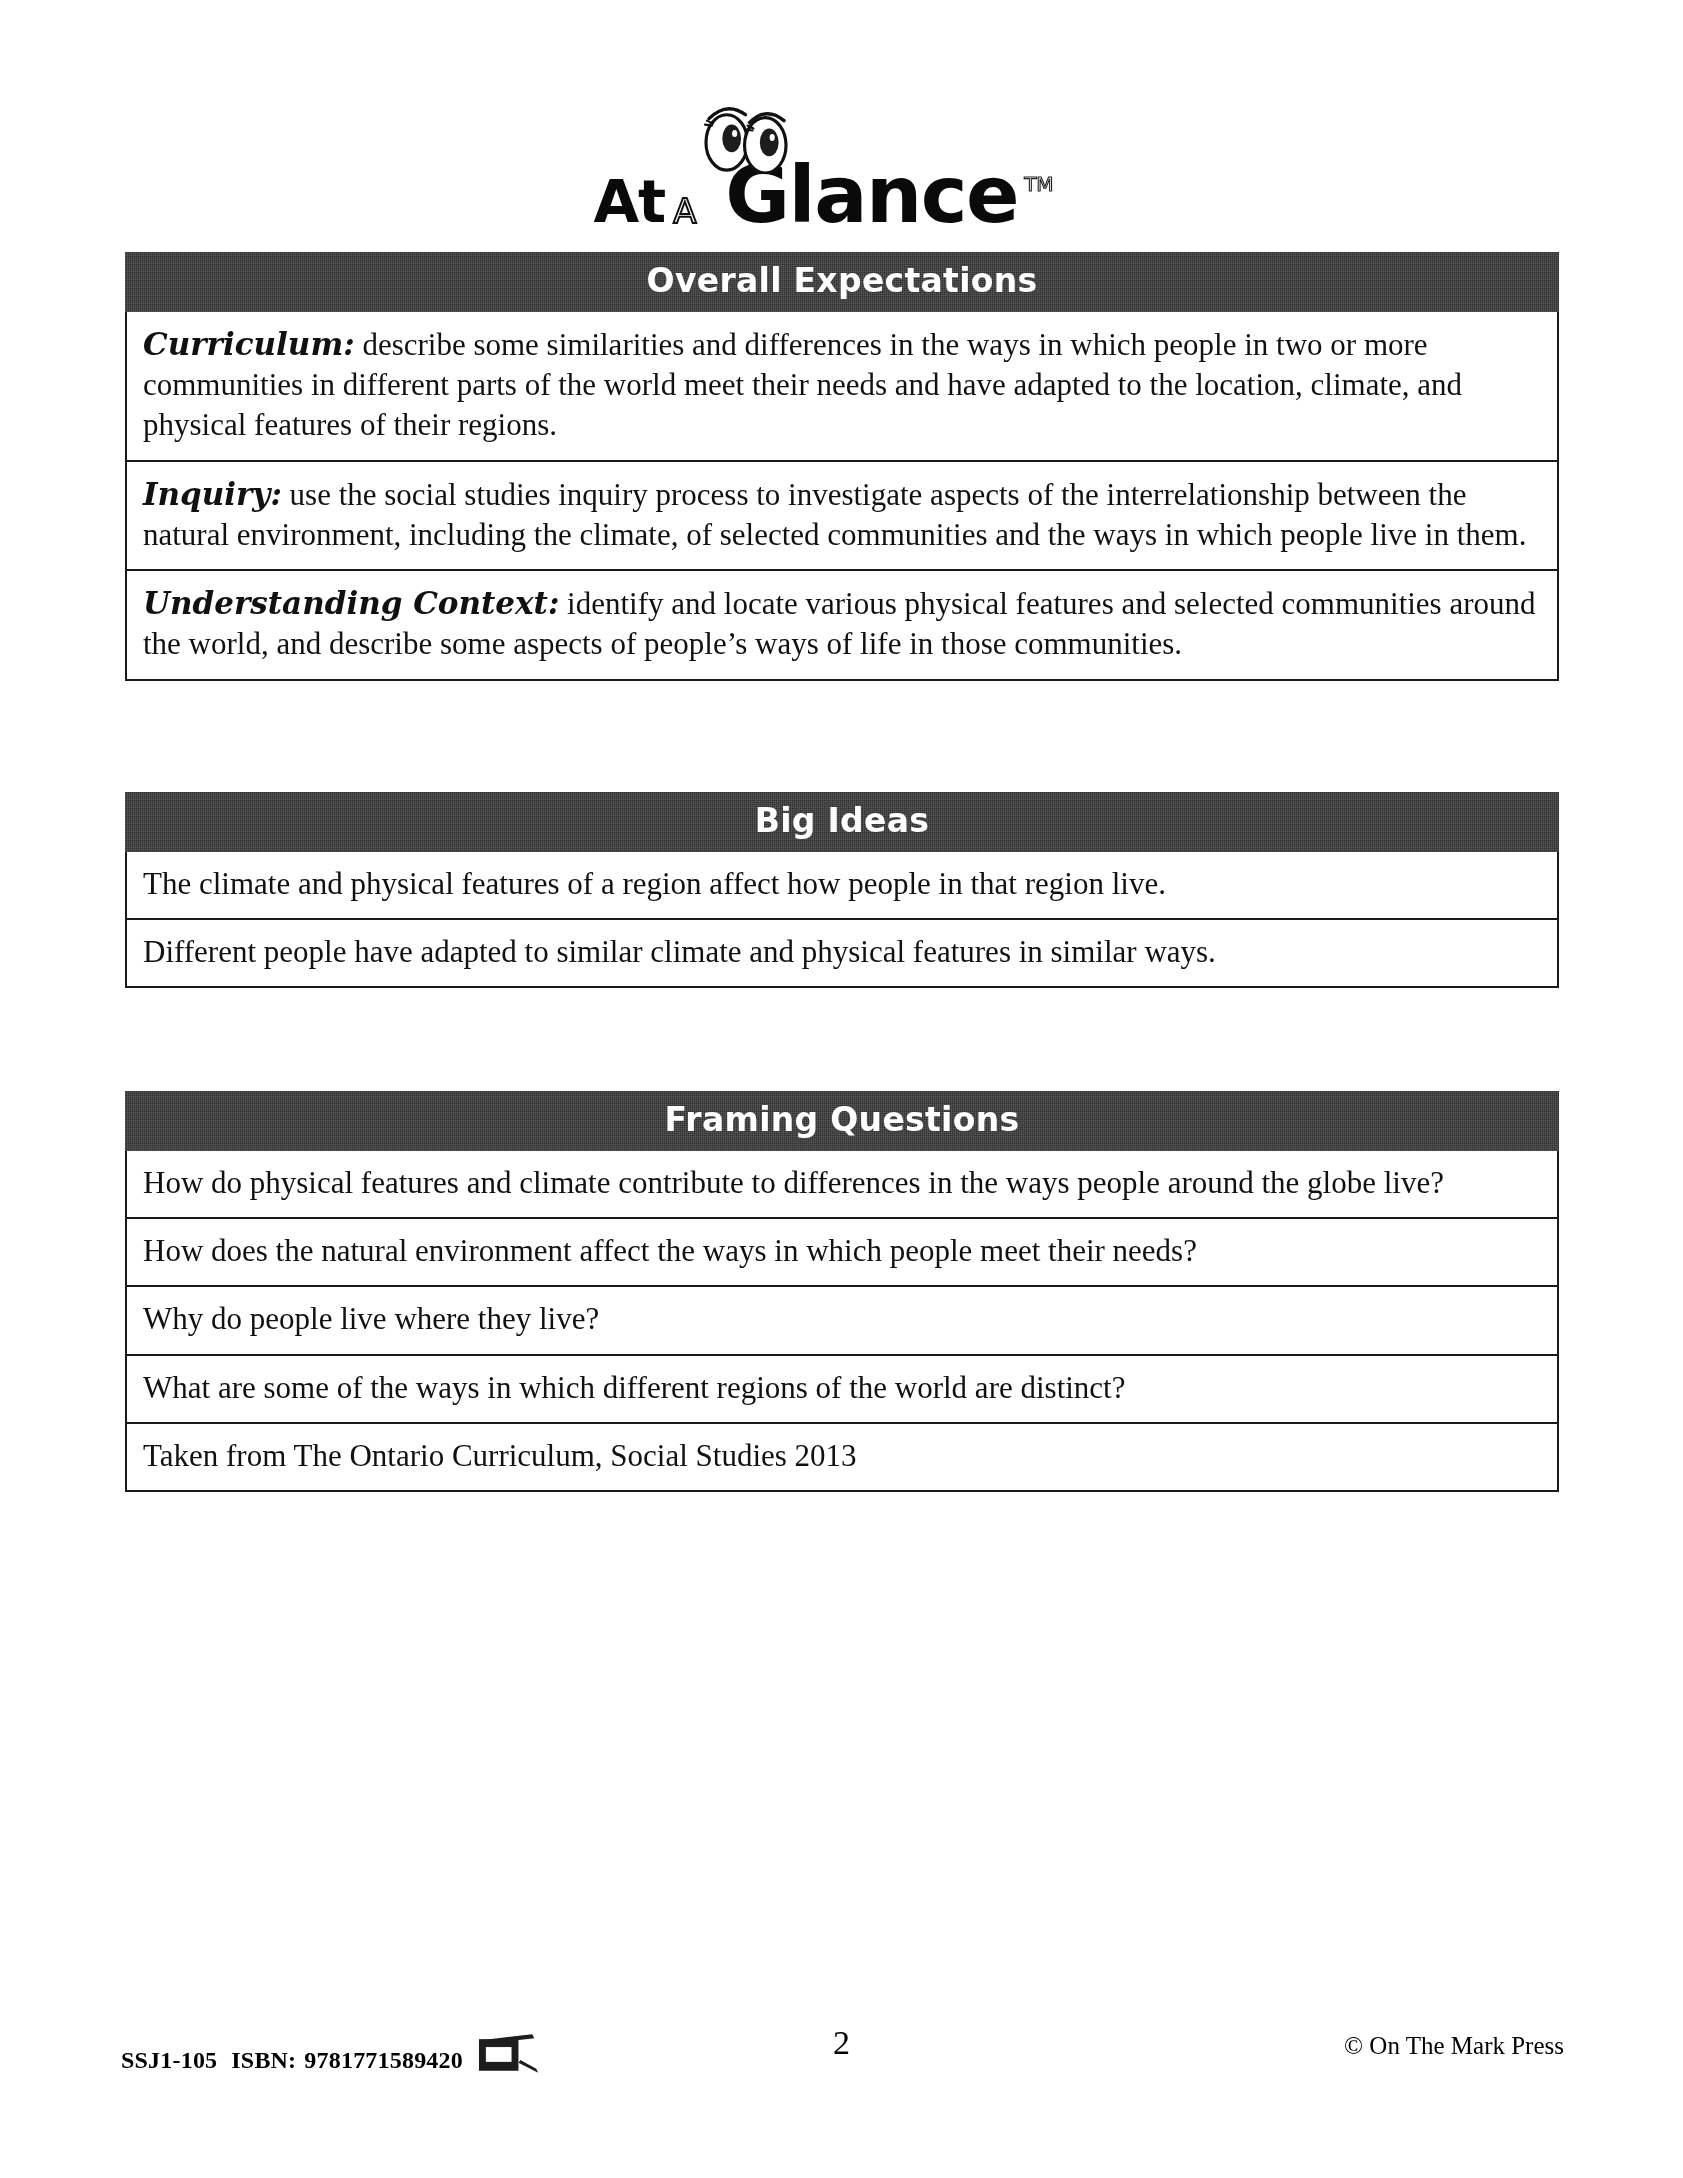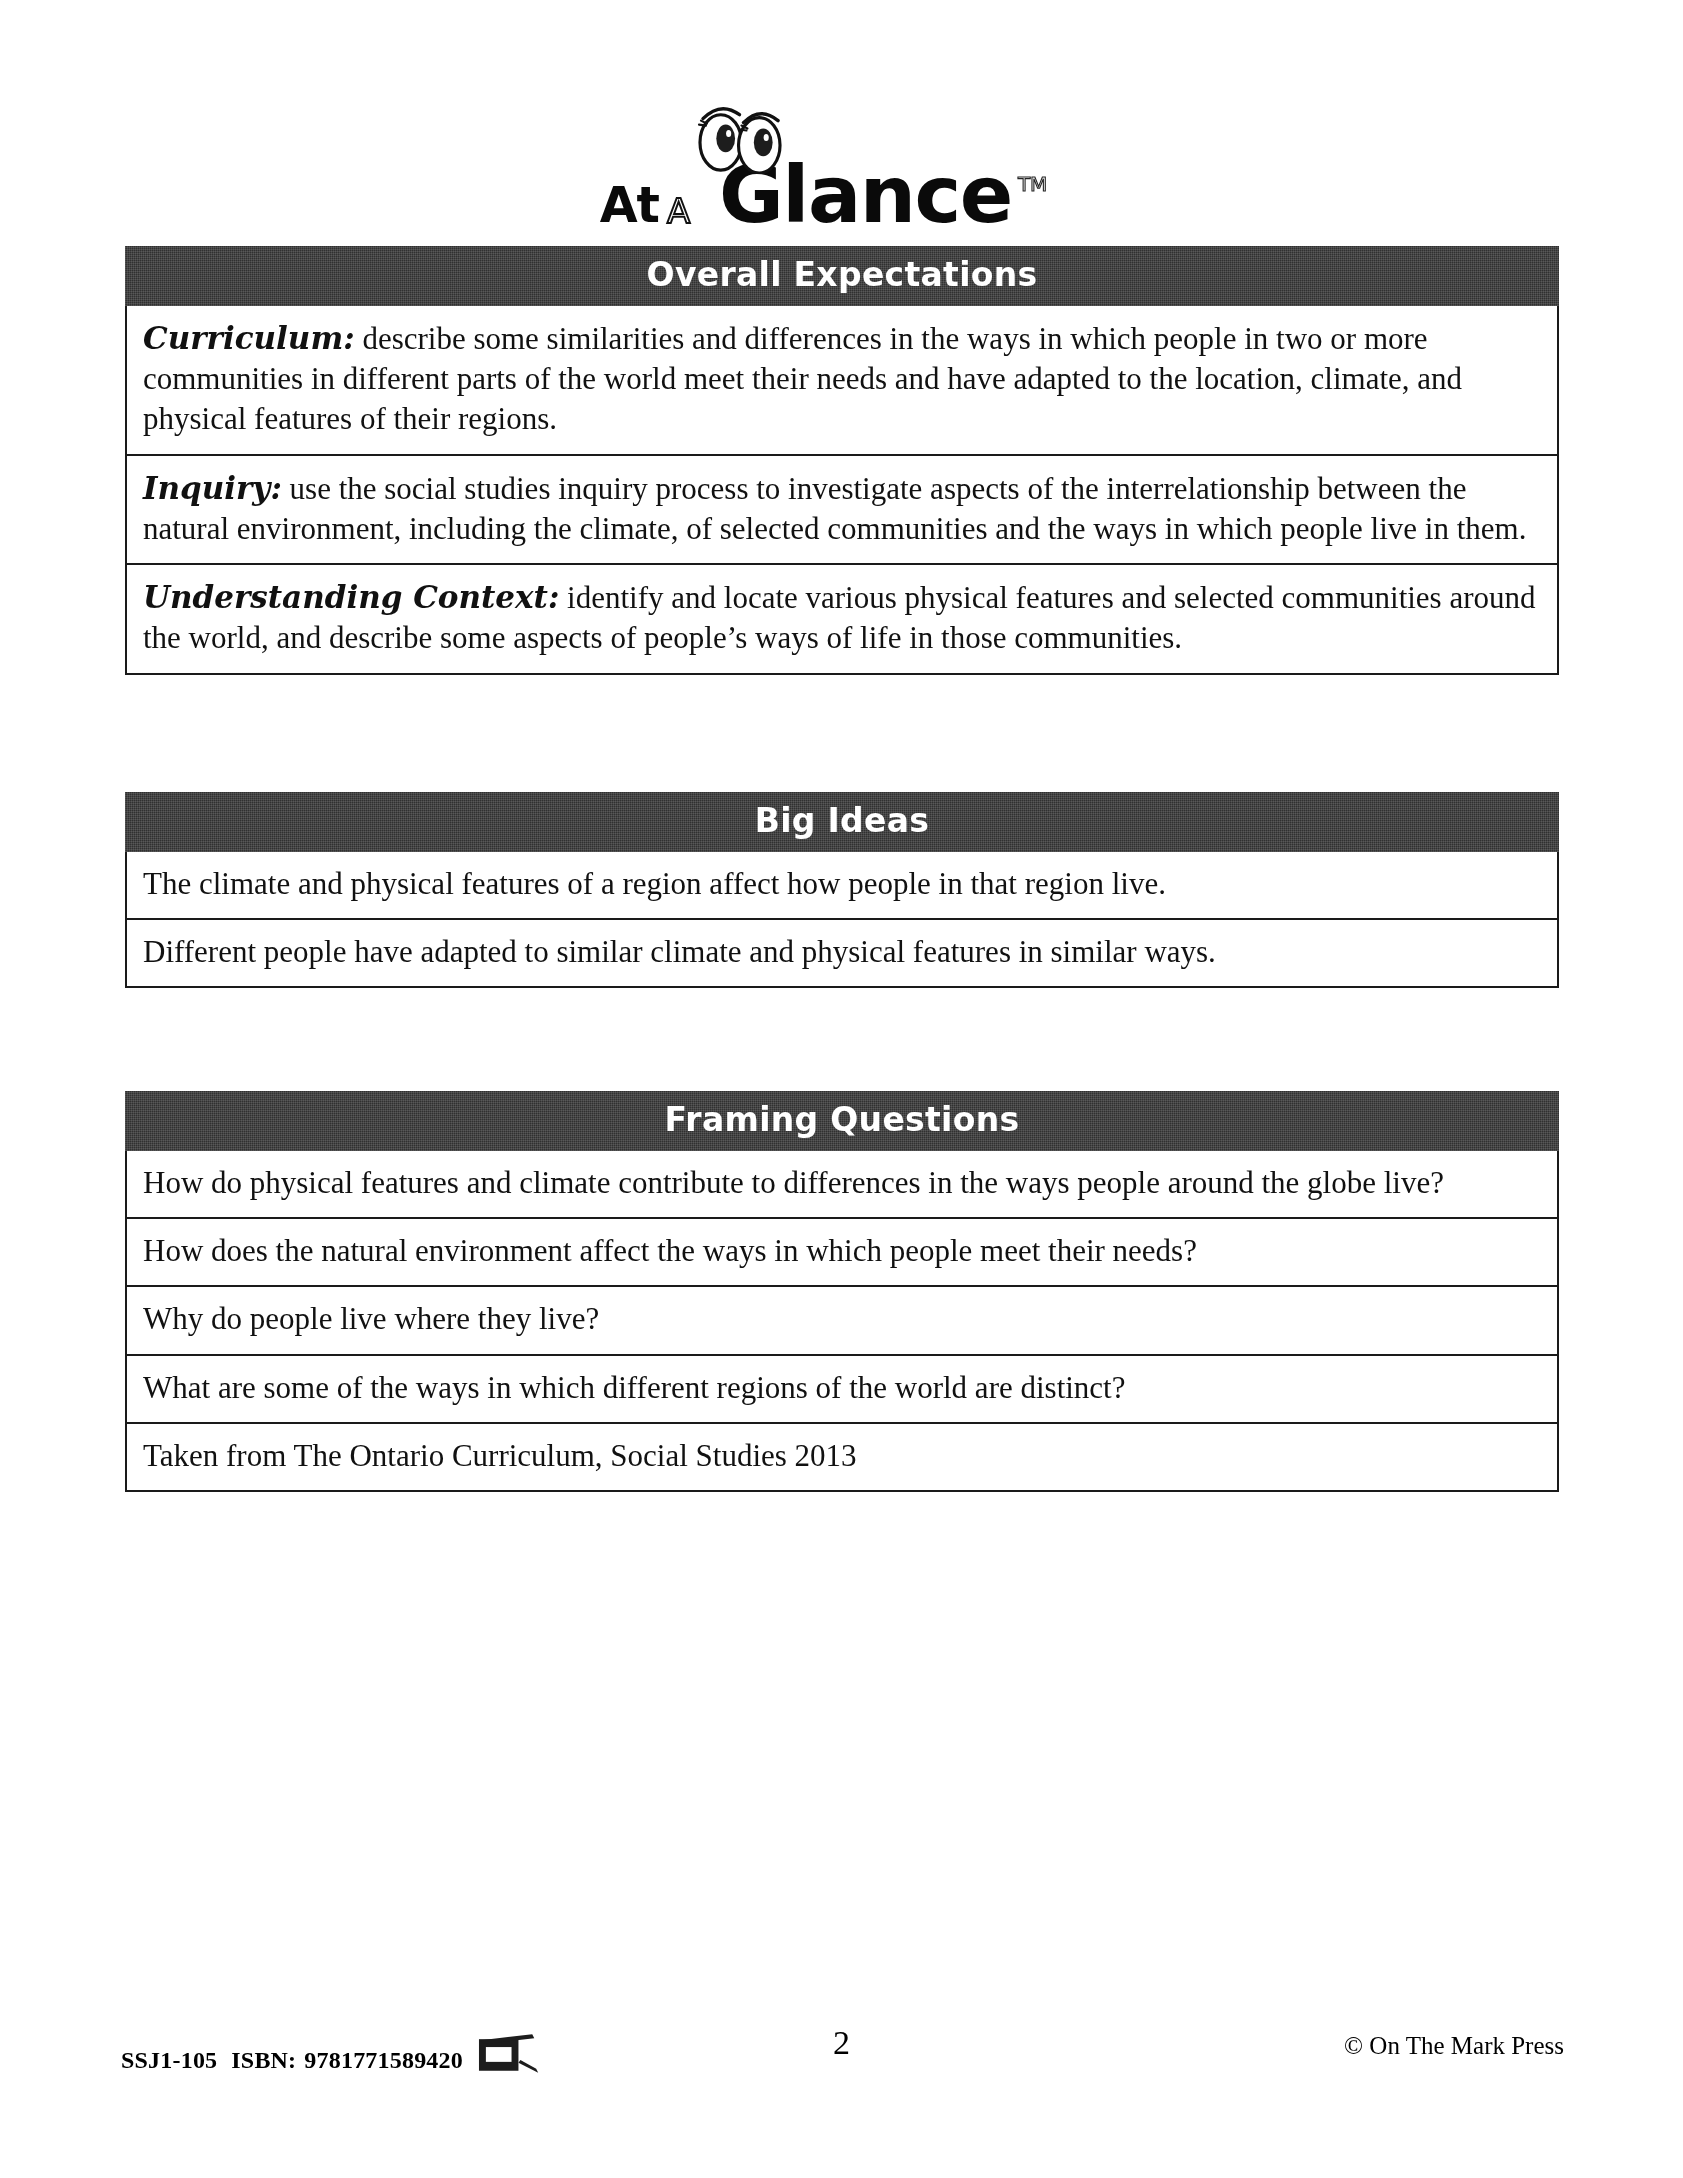--- a/index.html
+++ b/index.html
@@ -38,21 +38,21 @@
   .logo-wrap {
     position: relative;
     display: flex;
     align-items: baseline;
     justify-content: center;
     transform: translateX(-18px);
   }
   .logo-at {
     font-family: "DejaVu Sans", sans-serif;
     font-weight: 700;
-    font-size: 49px;
+    font-size: 59px;
     letter-spacing: -1px;
     line-height: 1;
     color: #0a0a0a;
   }
   .logo-smalla {
     display: inline-block;
     position: relative;
     width: 46px;
     height: 59px;
     margin: 0 2px 0 8px;
@@ -206,21 +206,21 @@
           <path d="M6 34 l7 1 M8 30 l6 3" stroke="#111" stroke-width="2.2" stroke-linecap="round"></path>
           <path d="M47 39 l7 1 M49 35 l6 3" stroke="#111" stroke-width="2.2" stroke-linecap="round"></path>
         </svg>
       </span>
 
       <span class="logo-glance">Glance</span>
       <span class="logo-tm">TM</span>
     </div>
   </div>
 
-  <div class="section" id="sec0" style="top:246px;">
+  <div class="section" id="sec0" style="top:252px;">
     <div class="sec-header">Overall Expectations</div>
     <div class="rows">
       <div class="row"><span class="lead">Curriculum:</span><span> describe some similarities and differences in the ways in which people in two or more communities in different parts of the world meet their needs and have adapted to the location, climate, and physical features of their regions.</span></div>
       <div class="row"><span class="lead">Inquiry:</span><span> use the social studies inquiry process to investigate aspects of the interrelationship between the natural environment, including the climate, of selected communities and the ways in which people live in them.</span></div>
       <div class="row"><span class="lead">Understanding Context:</span><span> identify and locate various physical features and selected communities around the world, and describe some aspects of people’s ways of life in those communities.</span></div>
     </div>
   </div>
 
   <div class="section" id="sec1" style="top:792px;">
     <div class="sec-header">Big Ideas</div>

